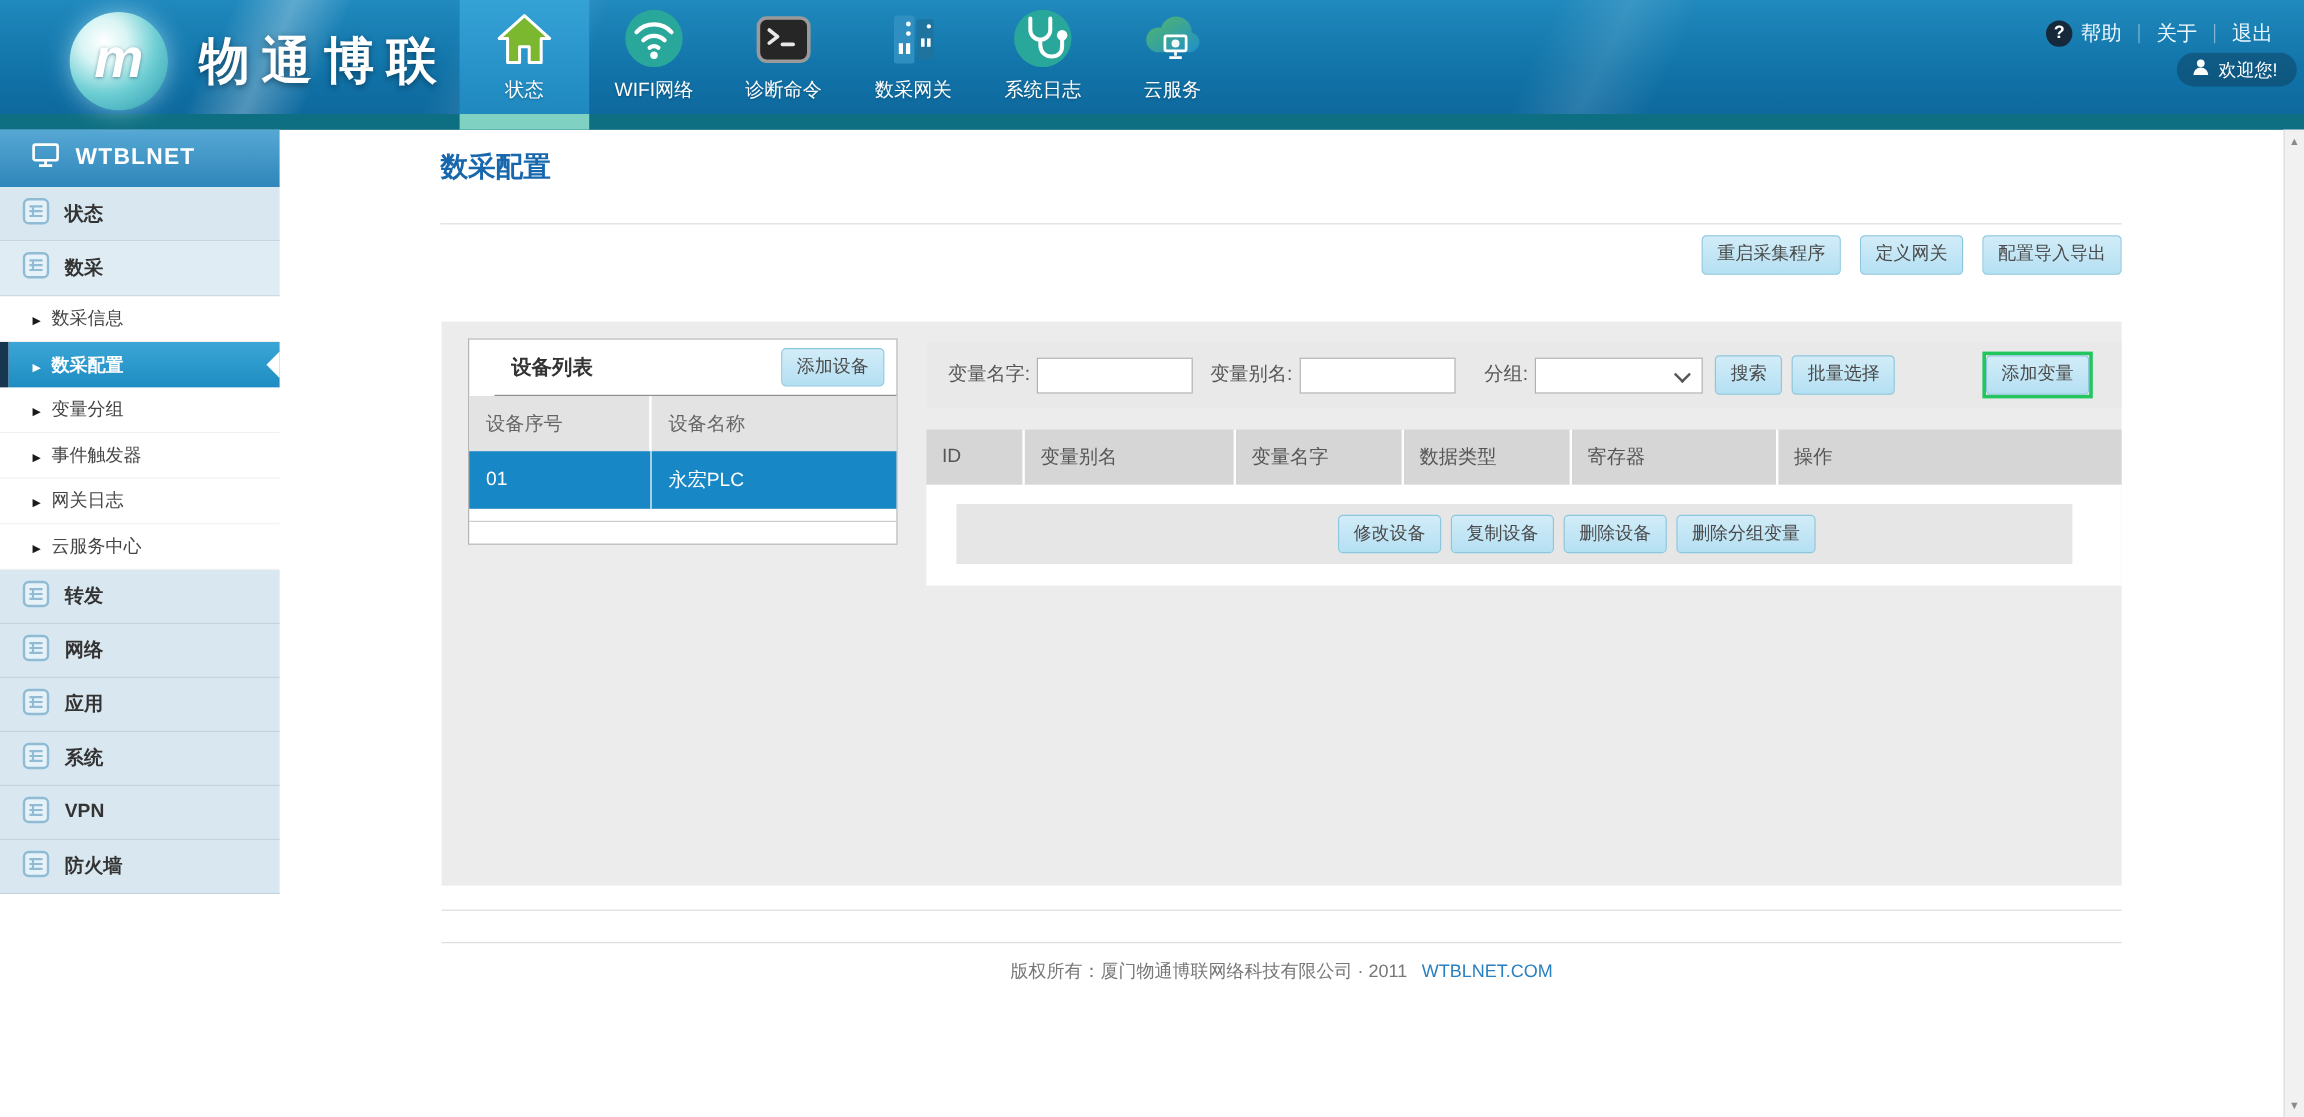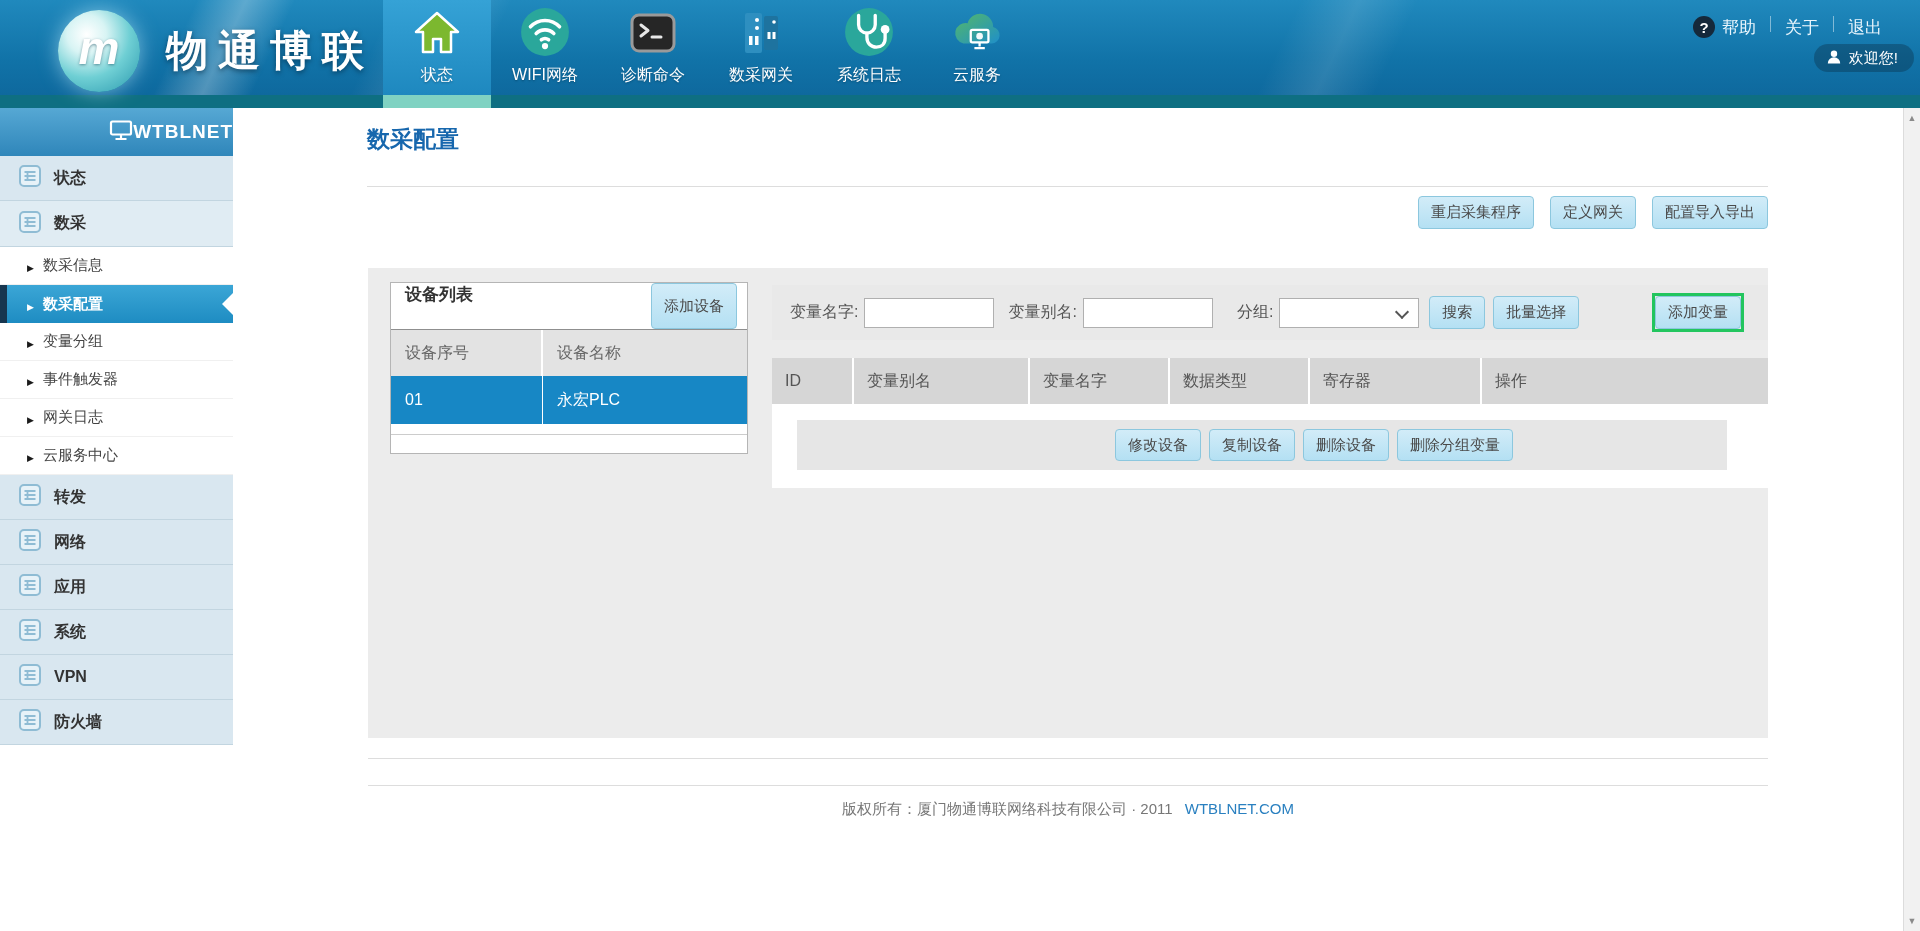--- a/index.html
+++ b/index.html
@@ -25,38 +25,38 @@
   .logo-text{font-size:42px;font-weight:bold;color:#fff;letter-spacing:10px;
       text-shadow:0 2px 5px rgba(0,30,50,.55);}
 
   .topnav{position:absolute;left:383px;top:0;height:95px;display:flex;z-index:2;}
   .tab{width:108px;height:95px;display:flex;flex-direction:column;align-items:center;
        justify-content:flex-end;padding-bottom:9px;box-sizing:border-box;gap:7px;cursor:pointer;}
   .tab.active{background:linear-gradient(180deg,#35a2d6,#1e88bf);}
   .tab-label{color:#fff;font-size:16px;text-shadow:0 1px 2px rgba(0,40,60,.4);white-space:nowrap;}
   .tab-icon{height:52px;display:flex;align-items:flex-end;}
 
-  .top-links{position:absolute;right:38px;top:16px;display:flex;align-items:flex-start;
+  .top-links{position:absolute;right:26px;top:16px;display:flex;align-items:center;
              color:#eaf6fd;font-size:17px;z-index:2;}
   .top-links a{color:#eaf6fd;text-decoration:none;cursor:pointer;}
   .qmark{width:22px;height:22px;border-radius:50%;background:#15293b;color:#fff;
          display:inline-flex;align-items:center;justify-content:center;font-weight:bold;
          font-size:15px;margin-right:7px;}
   .qmark::before{content:"?";}
   .seplink{width:1px;height:16px;background:rgba(255,255,255,.45);margin:0 14px;}
 
   .welcome-badge{position:absolute;right:6px;top:44px;height:28px;border-radius:15px;
       background:rgba(8,35,52,.32);display:flex;align-items:center;gap:7px;
       padding:0 16px 0 12px;color:#fff;font-size:15px;z-index:2;}
 
   
   .sidebar{position:absolute;left:0;top:108px;width:233px;}
   .side-header{height:48px;background:linear-gradient(180deg,#56a8d4,#2f86ba);display:flex;
-      align-items:center;gap:0;padding-left:26px;color:#fff;font-size:19px;font-weight:bold;
-      letter-spacing:1px;justify-content:flex-end;}
+      align-items:center;gap:13px;padding-left:26px;color:#fff;font-size:19px;font-weight:bold;
+      letter-spacing:1px;}
   .side-item{height:44px;background:#d9e7f0;border-bottom:1px solid #c2d5e0;display:flex;
       align-items:center;gap:12px;padding-left:18px;font-size:16px;font-weight:bold;color:#333;
       cursor:pointer;}
   .side-item.expanded{background:#e0ecf3;height:45px;}
   .side-sub{height:38px;background:#fff;border-bottom:1px solid #f0f0f0;display:flex;
       align-items:center;gap:9px;padding-left:27px;font-size:15px;color:#444;cursor:pointer;
       position:relative;box-sizing:border-box;}
   .sub-caret::before{content:"▶";font-size:9px;color:#1a1a1a;}
   .side-sub.active{background:linear-gradient(180deg,#3ba6d6,#1e8cc2);color:#fff;font-weight:bold;
       border-left:7px solid #17364f;border-bottom:none;padding-left:20px;}
@@ -72,22 +72,22 @@
            justify-content:flex-end;gap:16px;}
   .btn{background:linear-gradient(180deg,#d2ecf8,#b4e0f3);border:1px solid #8cc7de;
        border-radius:4px;color:#4a4a4a;font-size:15px;padding:6px 12px;font-family:inherit;
        cursor:pointer;white-space:nowrap;line-height:1.25;}
 
   .content-panel{position:absolute;left:368px;top:268px;width:1400px;height:470px;background:#ececec;}
 
   
   .device-panel{position:absolute;left:22px;top:14px;width:358px;background:#fff;
       border:1px solid #b5b5b5;box-sizing:border-box;}
-  .device-head{height:46px;display:flex;justify-content:space-between;
-      padding:0 10px 0 14px;border-bottom:1px solid #8f8f8f;}
+  .device-head{height:46px;display:flex;align-items:center;justify-content:space-between;
+      padding:0 10px 0 14px;border-bottom:1px solid #8f8f8f;margin-left:21px;}
   .device-title{font-size:17px;font-weight:bold;color:#333;}
   .device-thead{display:flex;height:46px;background:#e3e3e3;color:#666;font-size:16px;}
   .device-thead .dc1{width:152px;border-right:2px solid #fff;display:flex;align-items:center;
       padding-left:14px;box-sizing:border-box;}
   .device-thead .dc2{flex:1;display:flex;align-items:center;padding-left:14px;}
   .device-row{display:flex;height:48px;background:#1787c5;color:#fff;font-weight:normal;
       font-size:16px;cursor:pointer;}
   .device-row .dc1{width:152px;border-right:1px solid #fff;display:flex;align-items:center;
       padding-left:14px;box-sizing:border-box;}
   .device-row .dc2{flex:1;display:flex;align-items:center;padding-left:14px;}

